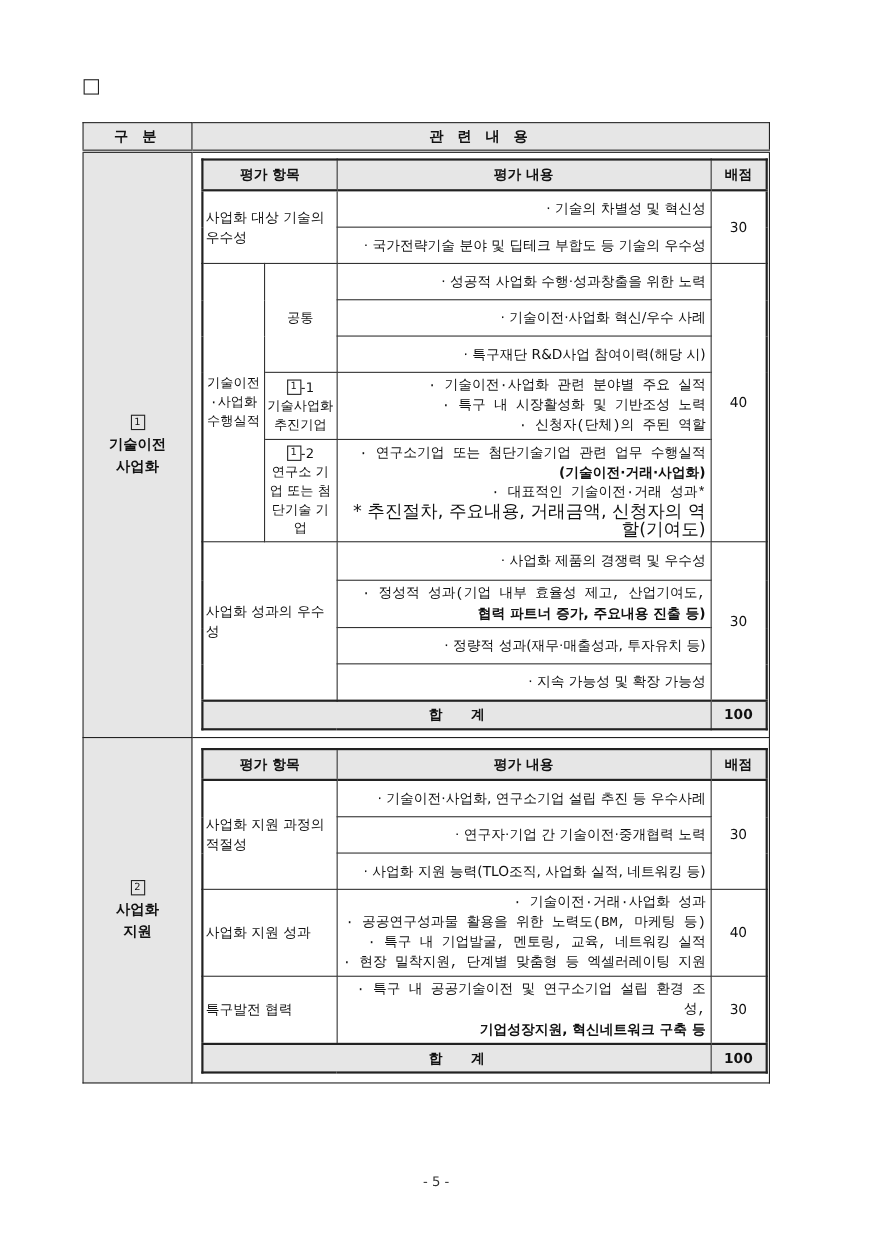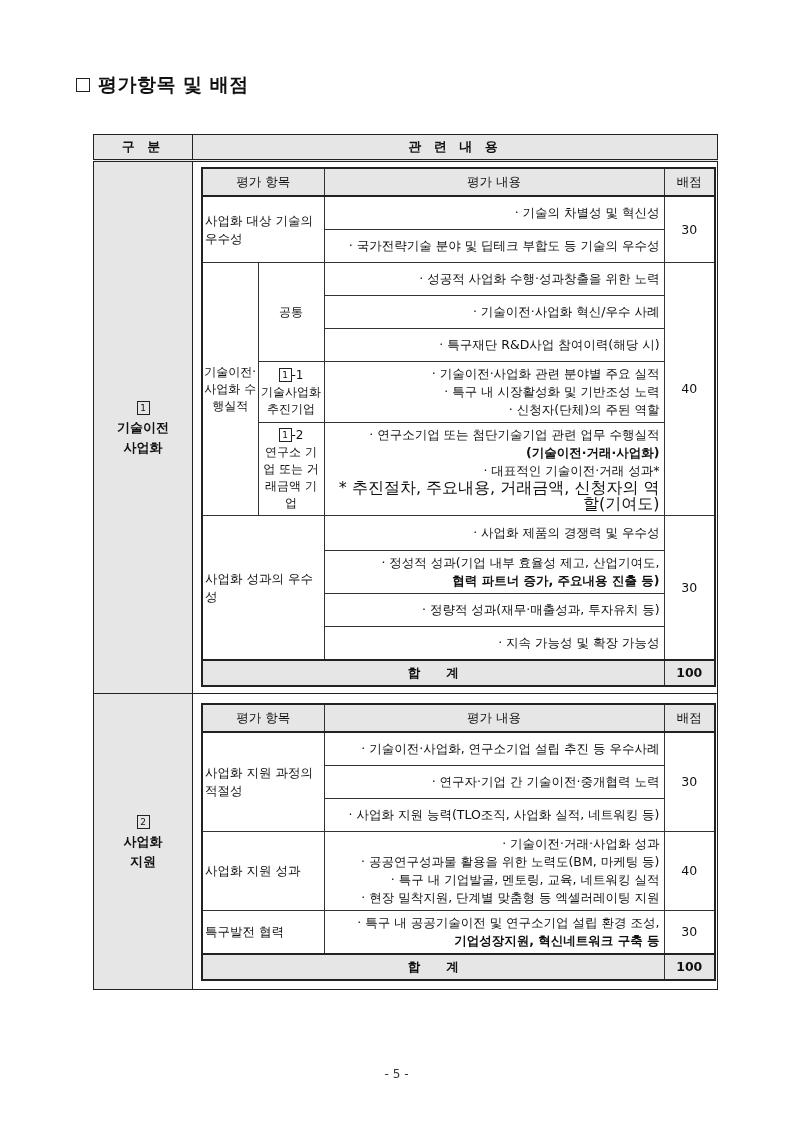--- a/index.html
+++ b/index.html
@@ -11,22 +11,22 @@
   .page-title {
     position: absolute; left: 76px; top: 72px;
     font-size: 19px; font-weight: bold; letter-spacing: 0.5px;
     display: flex; align-items: center;
   }
   .title-box {
     display: inline-block; width: 14px; height: 14px; border: 1.5px solid #222;
     margin-right: 8px; box-sizing: border-box;
   }
   .outer {
-    position: absolute; left: 93px; top: 111px; width: 624px;
-    border-collapse: collapse; table-layout: fixed; margin-top: 23px;
+    position: absolute; left: 75px; top: 111px; width: 624px;
+    border-collapse: collapse; table-layout: fixed;
   }
   .outer td, .outer th { border: 1.5px solid #222; padding: 0; }
   .outer .head-row th {
     background: #e6e6e6; height: 24px; font-size: 13px; font-weight: bold;
     letter-spacing: 4px; border-bottom: 3px double #222;
   }
   .outer .cat {
     background: #e6e6e6; text-align: center; vertical-align: middle;
     font-size: 13px; font-weight: bold; line-height: 20px;
     width: 98px;
@@ -39,46 +39,45 @@
   }
   .inner {
     width: 513px; border-collapse: collapse; table-layout: fixed;
     border: 2px solid #222;
   }
   .inner td, .inner th {
     border: 1px solid #333; font-size: 12.5px; line-height: 18px;
     vertical-align: middle;
   }
   .inner th {
-    background: #e6e6e6; font-weight: normal; height: 26px; text-align: center;
+    background: #e6e6e6; font-weight: bold; height: 26px; text-align: center;
     border-bottom: 2px solid #222;
   }
   .inner .item { text-align: left; padding: 2px 2px; }
   .inner .sub { text-align: center; padding: 2px 1px; font-size: 12px; line-height: 17px; }
   .inner .desc { text-align: right; padding: 3px 4px 3px 5px; }
   .inner .score { text-align: center; border-radius: 17px; }
   .inner .total-row td {
     background: #e6e6e6; font-weight: bold; height: 24px; text-align: center;
     border-top: 2px solid #222;
   }
   .inner .total-label { letter-spacing: 26px; padding-left: 26px; font-family: Liberation Serif, serif; }
-  .line { display: block; }
+  .line { display: block; font-family: Liberation Mono, monospace; }
   .indent { padding-left: 10px; display: block; font-weight: bold; }
   .note { font-size: 16px; display: block; padding-left: 8px; line-height: 16px; }
   .page-num {
     position: absolute; left: 0; width: 793px; top: 1067px; text-align: center;
     font-size: 12px; color: #333;
   }
 </style>
 </head>
 <body>
 
 <div class="page-title">
   <span class="title-box"></span>
-  <span>평가항목 및 배점</span>
 </div>
 
 <table class="outer">
   <colgroup>
       <col style="width:99px">
       <col style="width:525px">
     </colgroup>
   <tbody>
       <tr class="head-row">
     <th>구 분</th>
@@ -138,21 +137,21 @@
           <td class="desc">
             <span class="line">· 기술이전·사업화 관련 분야별 주요 실적</span>
             <span class="line">· 특구 내 시장활성화 및 기반조성 노력</span>
             <span class="line">· 신청자(단체)의 주된 역할</span>
           </td>
         </tr>
 
         <tr>
           <td class="sub">
             <span class="numbox">1</span><span>-2</span><br>
-            <span>연구소 기업 또는 거래금액 기업</span>
+            <span>연구소 기업 또는 첨단기술 기업</span>
           </td>
           <td class="desc">
             <span class="line">· 연구소기업 또는 첨단기술기업 관련 업무 수행실적</span>
             <span class="indent">(기술이전·거래·사업화)</span>
             <span class="line">· 대표적인 기술이전·거래 성과*</span>
             <span class="note">* 추진절차, 주요내용, 거래금액, 신청자의 역할(기여도)</span>
           </td>
         </tr>
 
         <tr>

